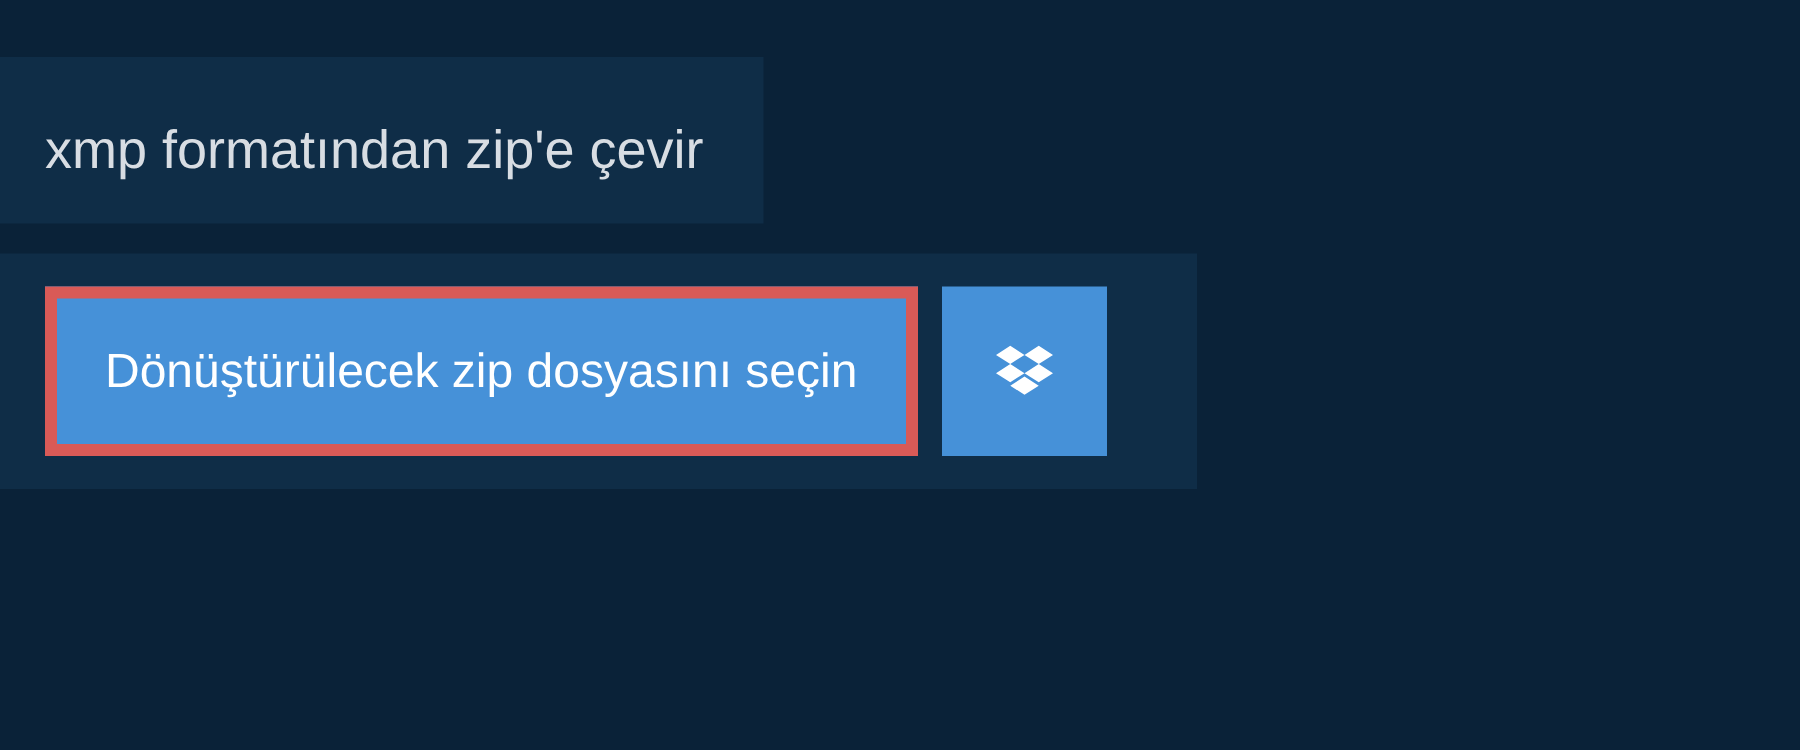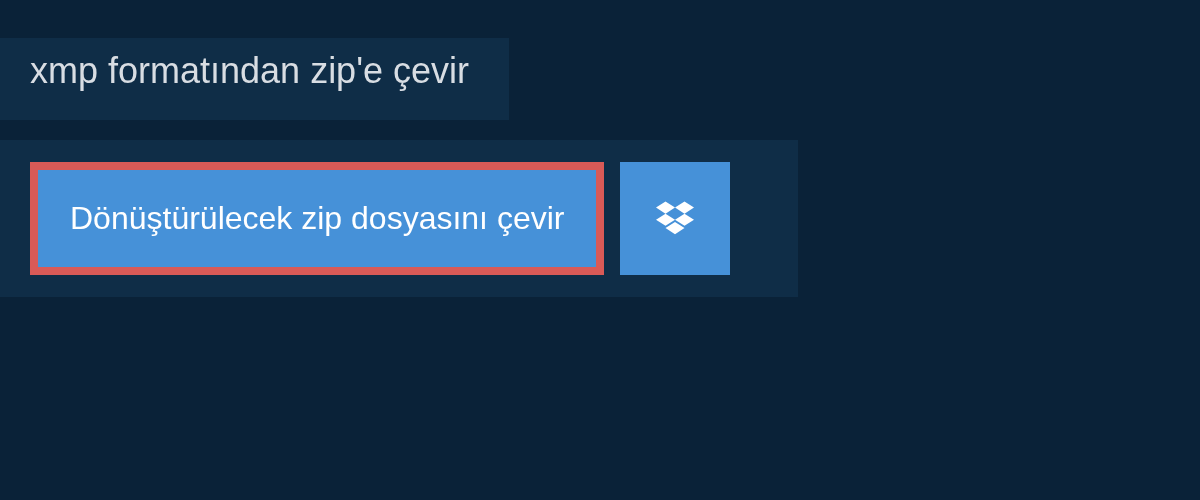--- a/index.html
+++ b/index.html
@@ -12,21 +12,21 @@
       height: 500px;
       background-color: #0a2238;
       font-family: Arial, Helvetica, sans-serif;
       position: relative;
     }
     .tab-header {
       background-color: #0f2d47;
       color: #d8dde3;
       font-size: 36px;
       font-weight: 300;
-      padding: 12px 40px 28px 30px;
+      padding: 41px 40px 28px 30px;
       display: inline-block;
       margin-top: 38px;
       margin-left: 0;
     }
     .main-panel {
       background-color: #0f2d47;
       padding: 22px 30px;
       margin-top: 20px;
       width: 798px;
     }
@@ -65,21 +65,21 @@
   </style>
 </head>
 <body>
 
 
 
 <div class="tab-header">xmp formatından zip'e çevir</div>
 
 <div class="main-panel">
   <div class="button-row">
-    <div class="select-button">Dönüştürülecek zip dosyasını çevir</div>
+    <div class="select-button">Dönüştürülecek zip dosyasını seçin</div>
     <div class="dropbox-button">
       <svg class="dropbox-icon" viewBox="0 0 50 46">
         <path d="M 12.5 0 L 0 8 L 12.5 16 L 25 8 Z M 37.5 0 L 25 8 L 37.5 16 L 50 8 Z M 0 24 L 12.5 32 L 25 24 L 12.5 16 Z M 37.5 16 L 25 24 L 37.5 32 L 50 24 Z M 12.5 35 L 25 43 L 37.5 35 L 25 27 Z"></path>
       </svg>
     </div>
   </div>
 </div>
 
 
 

